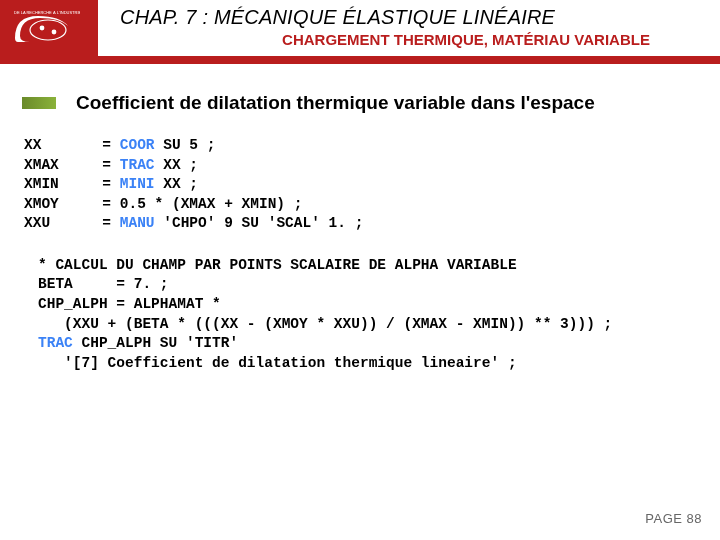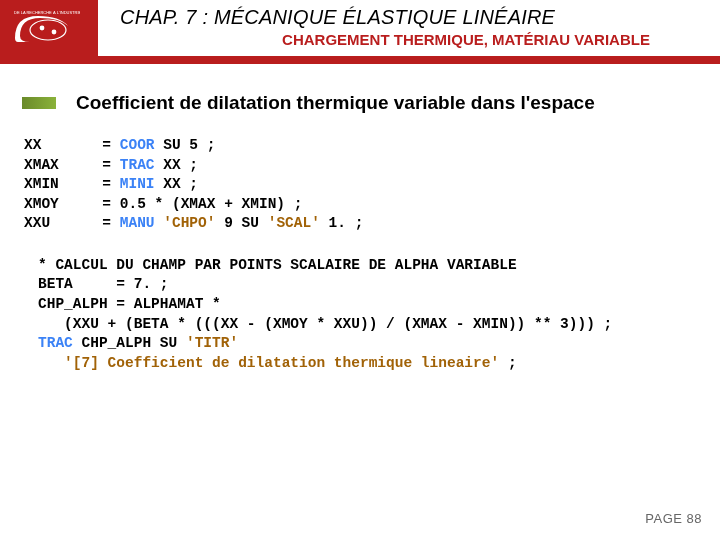--- a/index.html
+++ b/index.html
@@ -77,21 +77,21 @@
   .code-block {
     font-family: "Courier New", Courier, monospace;
     font-size: 14.5px;
     line-height: 1.35;
     white-space: pre;
     color: #000;
     font-weight: bold;
     margin-left: 2px;
   }
   .kw { color: #3b82f6; }
-  .str { color: #a16207; }
+  .str { color: #000000; }
   .code-block2 {
     font-family: "Courier New", Courier, monospace;
     font-size: 14.5px;
     line-height: 1.35;
     white-space: pre;
     color: #000;
     font-weight: bold;
     margin-top: 22px;
     margin-left: 16px;
   }

